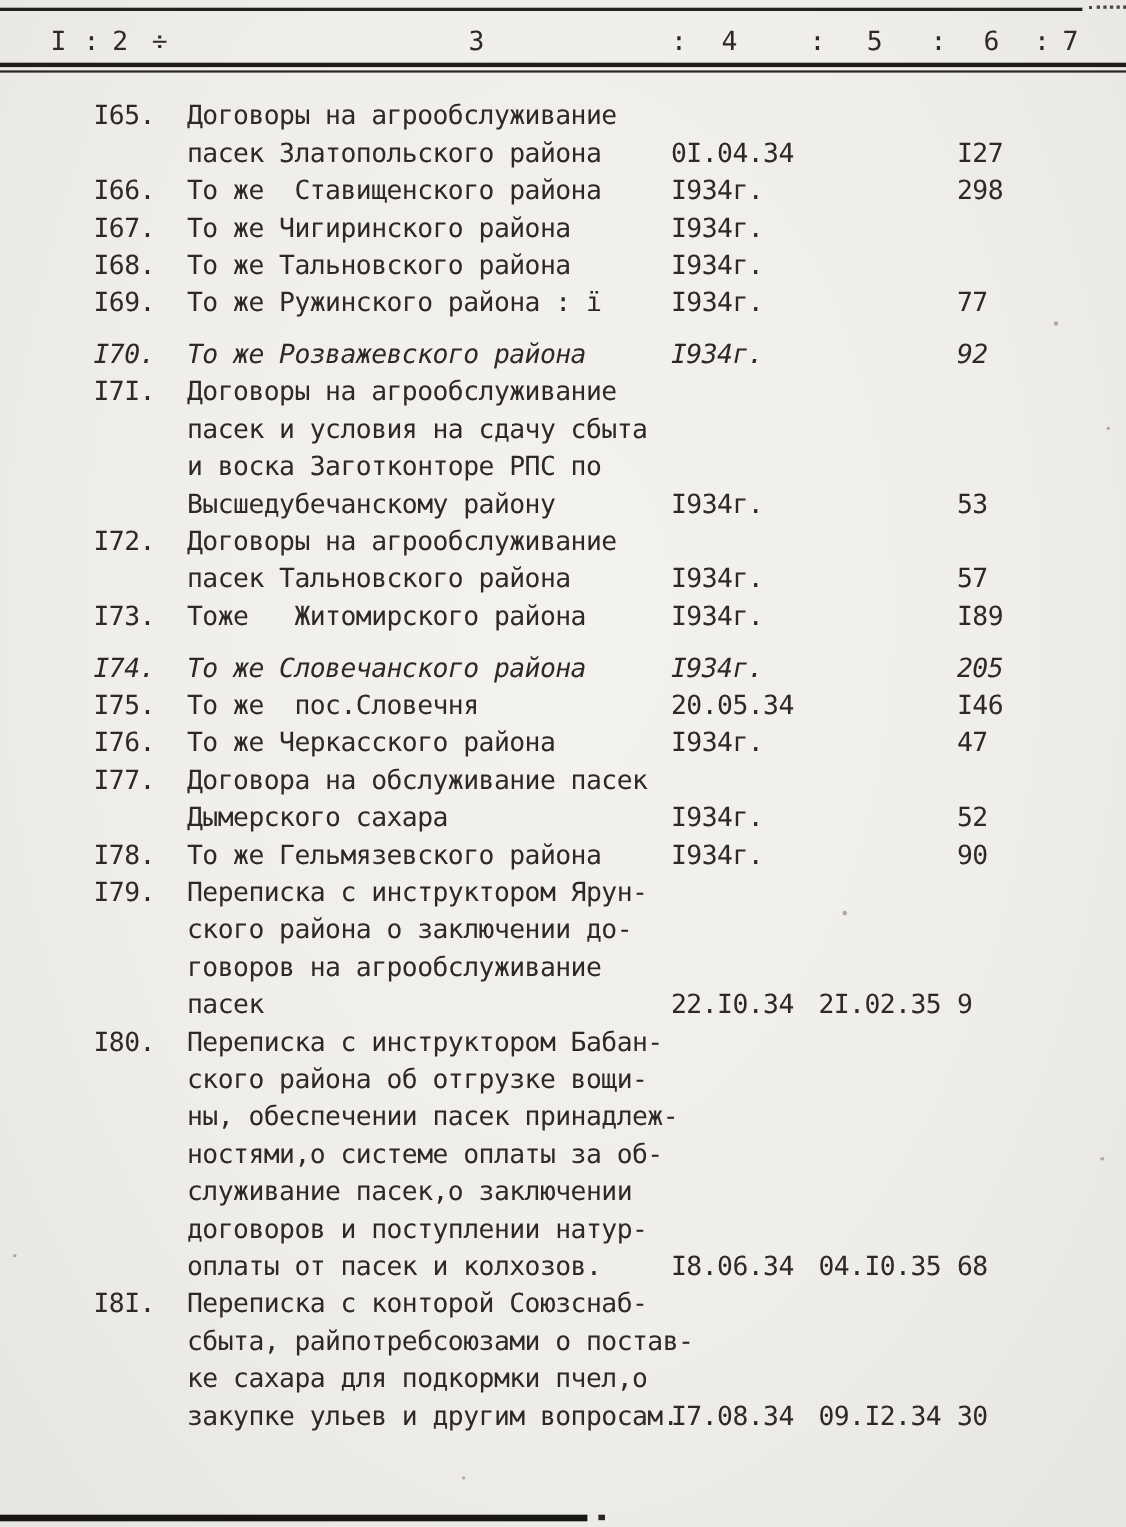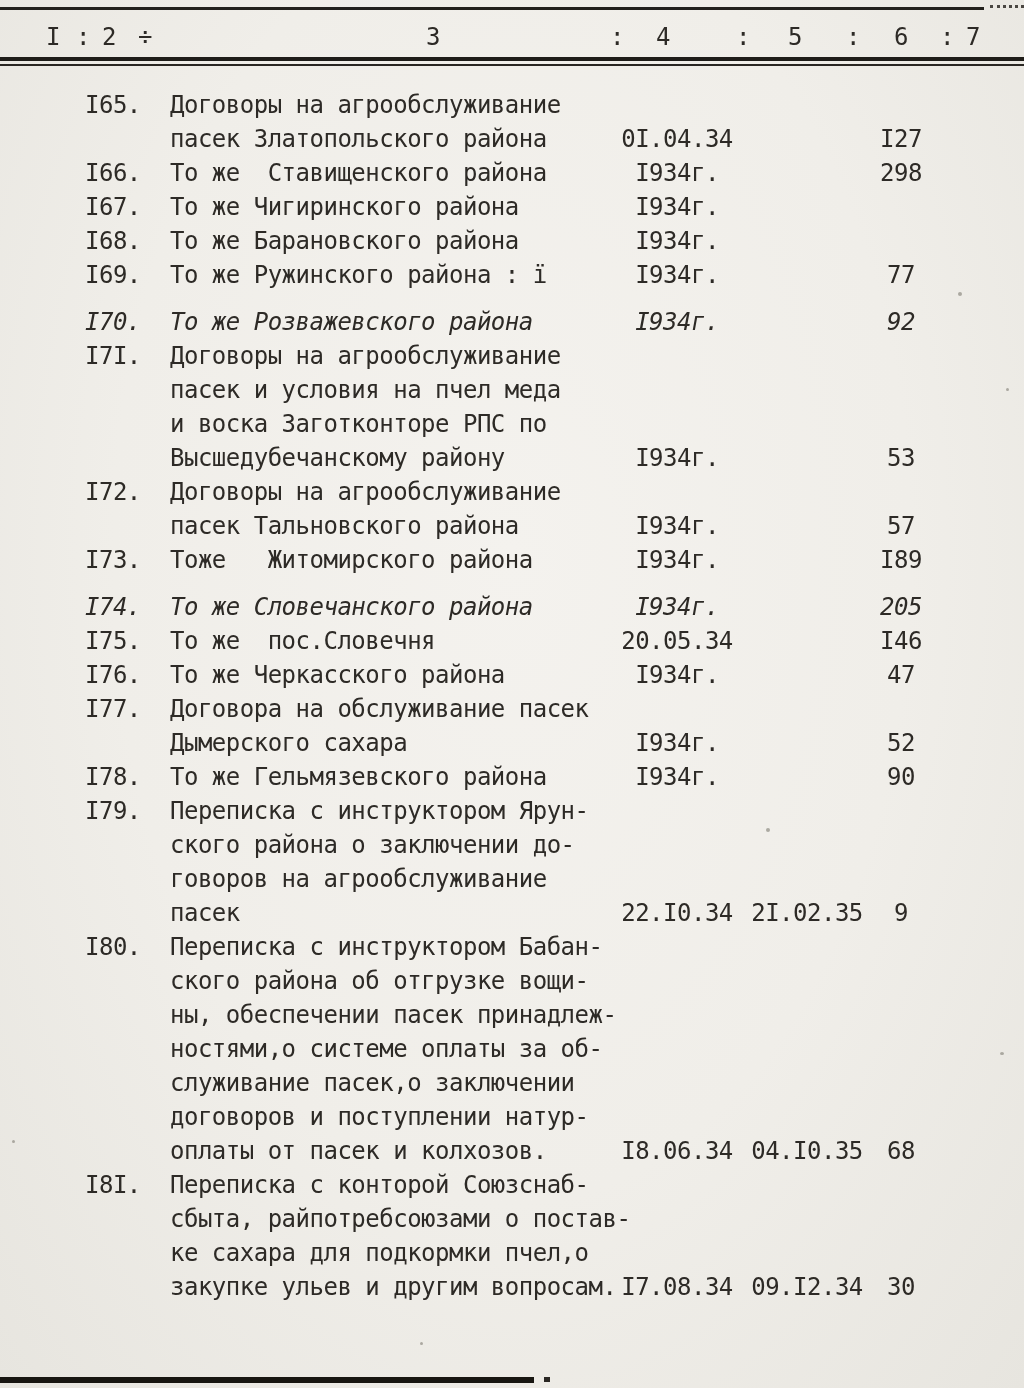--- a/index.html
+++ b/index.html
@@ -19,21 +19,21 @@
   .hc4{left:426px}.hc5{left:610px}.hc6{left:656px}.hc7{left:736px}
   .hc8{left:788px}.hc9{left:846px}.hc10{left:894px}.hc11{left:940px}.hc12{left:966px}
   .rule-a{position:absolute;top:57px;left:0;width:1024px;height:4px;background:#1f1d19;}
   .rule-b{position:absolute;top:64px;left:0;width:1024px;height:2px;background:#2a2723;}
   .tbody{position:absolute;top:88px;left:40px;width:970px;font-size:24px;letter-spacing:-0.5px;line-height:34px;}
   .row{display:grid;grid-template-columns:130px 440px 134px 126px 62px;align-items:start;}
   .row.gap{margin-top:13px;font-style:italic;}
   .c-num{padding-left:8px;white-space:pre;margin-left:37px;}
   .c-desc{white-space:pre;}
   .dline{white-space:pre;}
-  .c-date{text-align:center;align-self:end;white-space:pre;}
+  .c-date{text-align:left;align-self:end;white-space:pre;}
   .bottom-line{position:absolute;bottom:5px;left:0;width:534px;height:6px;background:#181611;}
   .bottom-dot{position:absolute;bottom:6px;left:544px;width:6px;height:5px;background:#2a2723;}
   .speck{position:absolute;background:#8f8b83;border-radius:50%;opacity:.7;}
   .sp1{left:958px;top:292px;width:4px;height:4px;}
   .sp2{left:1006px;top:388px;width:3px;height:3px;}
   .sp3{left:1000px;top:1052px;width:4px;height:3px;}
   .sp4{left:12px;top:1140px;width:3px;height:3px;}
   .sp5{left:766px;top:828px;width:4px;height:4px;}
   .sp6{left:420px;top:1342px;width:3px;height:3px;}
 </style>
@@ -81,42 +81,42 @@
       </div>
       <div class="row">
         <div class="c-num">I67.</div>
         <div class="c-desc"><div class="dline">То же Чигиринского района</div></div>
         <div class="c-date">I934г.</div>
         <div class="c-date"></div>
         <div class="c-date"></div>
       </div>
       <div class="row">
         <div class="c-num">I68.</div>
-        <div class="c-desc"><div class="dline">То же Барановского района</div></div>
+        <div class="c-desc"><div class="dline">То же Тальновского района</div></div>
         <div class="c-date">I934г.</div>
         <div class="c-date"></div>
         <div class="c-date"></div>
       </div>
       <div class="row">
         <div class="c-num">I69.</div>
         <div class="c-desc"><div class="dline">То же Ружинского района : ї</div></div>
         <div class="c-date">I934г.</div>
         <div class="c-date"></div>
         <div class="c-date">77</div>
       </div>
       <div class="row gap">
         <div class="c-num">I70.</div>
         <div class="c-desc"><div class="dline">То же Розважевского района</div></div>
         <div class="c-date">I934г.</div>
         <div class="c-date"></div>
         <div class="c-date">92</div>
       </div>
       <div class="row">
         <div class="c-num">I7I.</div>
-        <div class="c-desc"><div class="dline">Договоры на агрообслуживание</div><div class="dline">пасек и условия на пчел меда</div><div class="dline">и воска Заготконторе РПС по</div><div class="dline">Высшедубечанскому району</div></div>
+        <div class="c-desc"><div class="dline">Договоры на агрообслуживание</div><div class="dline">пасек и условия на сдачу сбыта</div><div class="dline">и воска Заготконторе РПС по</div><div class="dline">Высшедубечанскому району</div></div>
         <div class="c-date">I934г.</div>
         <div class="c-date"></div>
         <div class="c-date">53</div>
       </div>
       <div class="row">
         <div class="c-num">I72.</div>
         <div class="c-desc"><div class="dline">Договоры на агрообслуживание</div><div class="dline">пасек Тальновского района</div></div>
         <div class="c-date">I934г.</div>
         <div class="c-date"></div>
         <div class="c-date">57</div>

